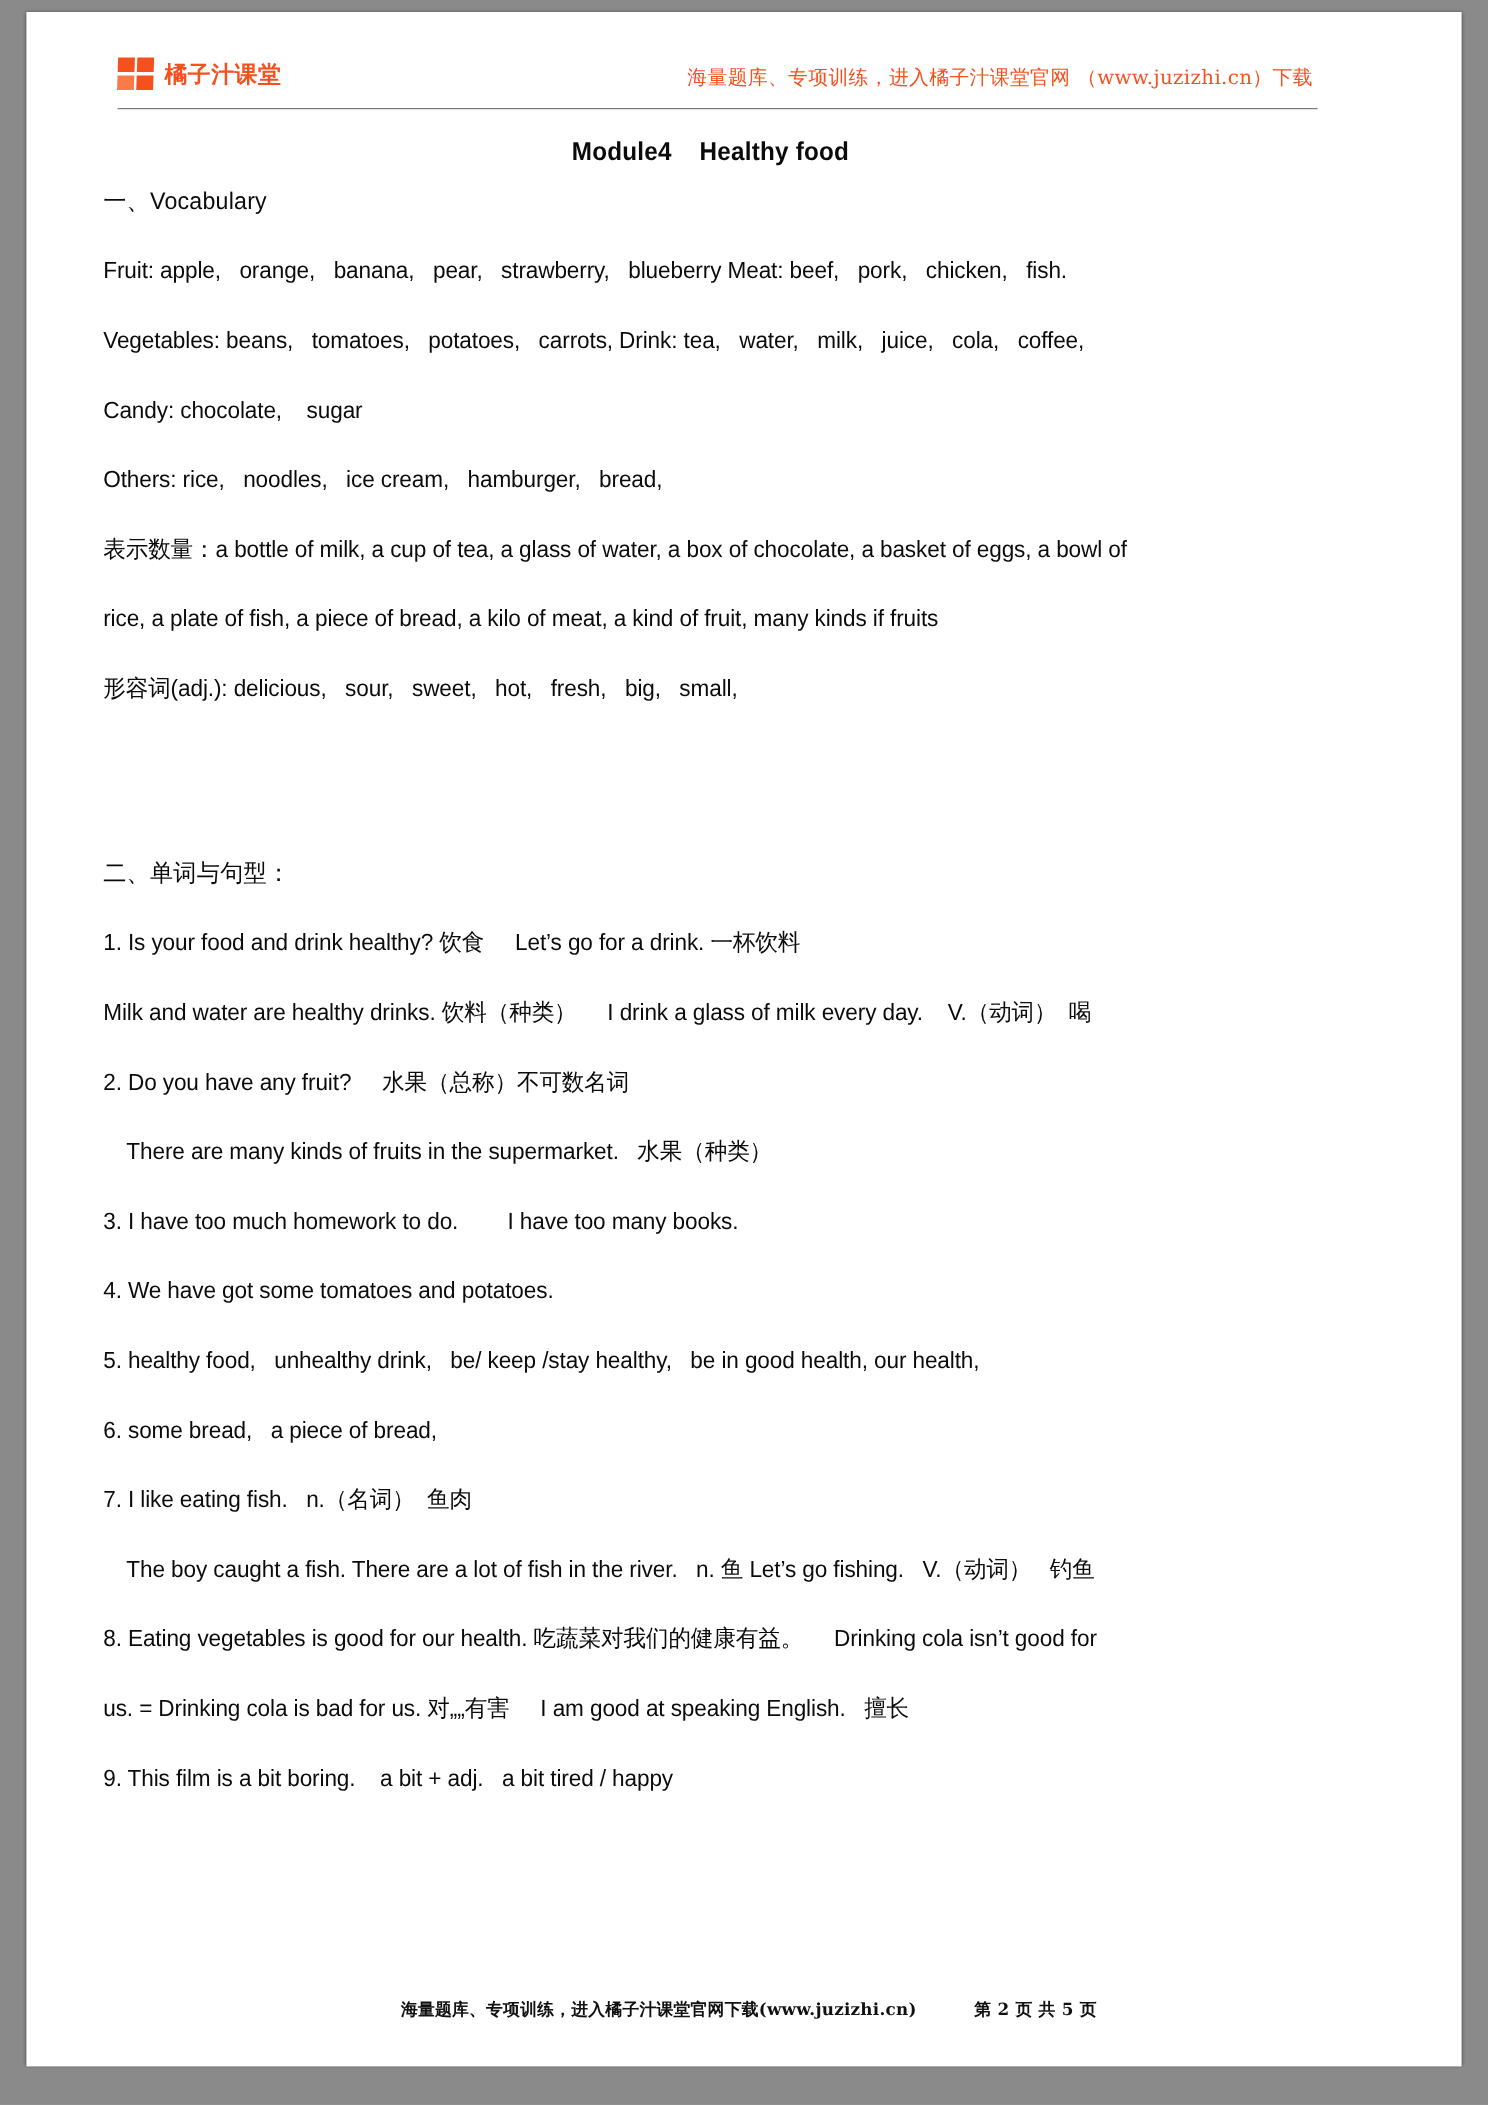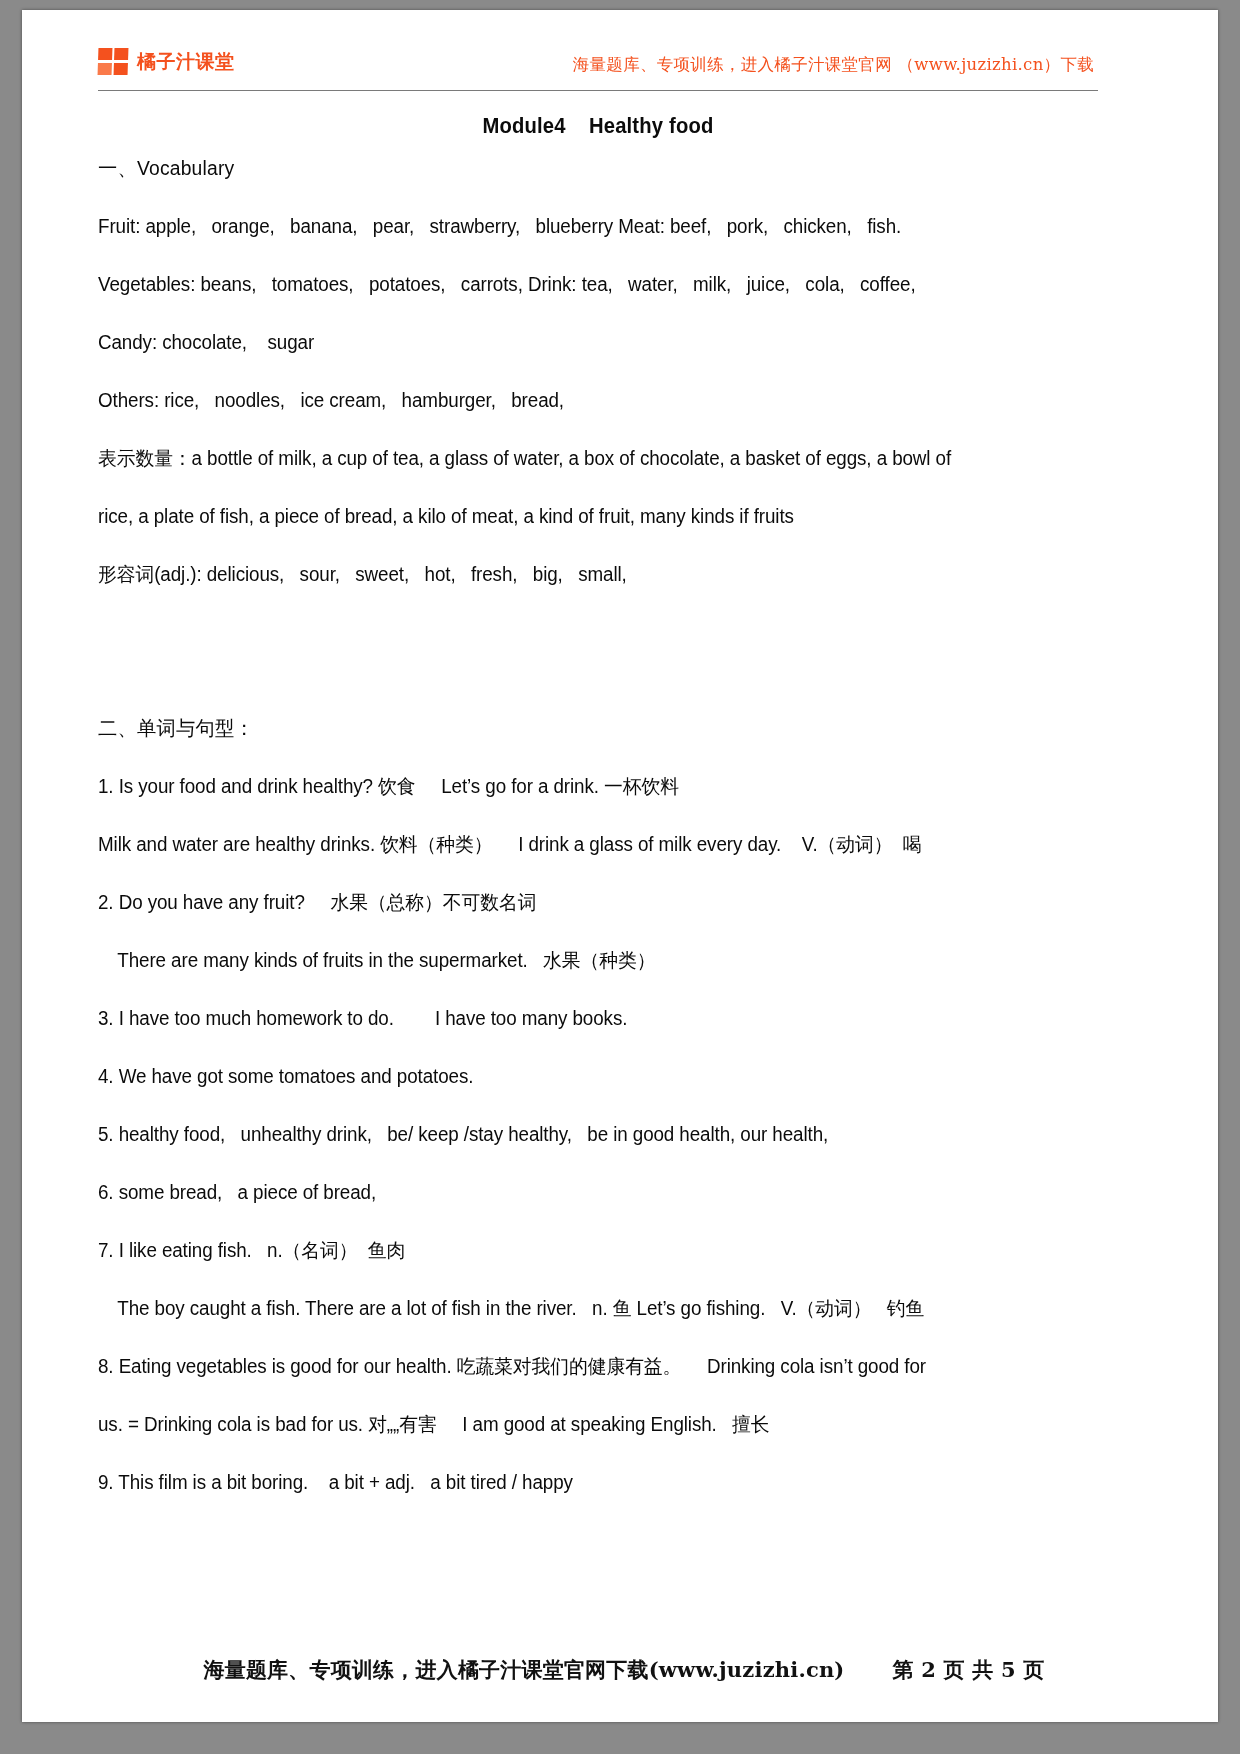--- a/index.html
+++ b/index.html
@@ -86,21 +86,20 @@
     right: 0;
     top: 62px;
     border-top: 1.3px solid #7a7a7a;
   }
 
   
   .doc {
     margin-top: 24px;
     font-family: "Liberation Sans", "DejaVu Sans", sans-serif;
     color: #0b0b0b;
-    margin-left: 12px;
   }
   .doc-title {
     text-align: center;
     font-weight: bold;
     font-size: 21.5px;
     letter-spacing: 0.2px;
     margin: 14px 0 0 0;
     white-space: pre;
     transform: scaleX(0.94);
   }
@@ -127,21 +126,21 @@
     position: absolute;
     left: 64px;
     right: 56px;
     bottom: 38px;
     display: flex;
     align-items: baseline;
     justify-content: center;
     gap: 48px;
     font-family: "DejaVu Serif", "Liberation Serif", serif;
     font-weight: bold;
-    font-size: 21px;
+    font-size: 14px;
     color: #111111;
     white-space: nowrap;
   }
   .footer-note { letter-spacing: 0.2px; }
   .footer-page { letter-spacing: 0.2px; }
 </style>
 </head>
 <body>
 
 <div class="page">

